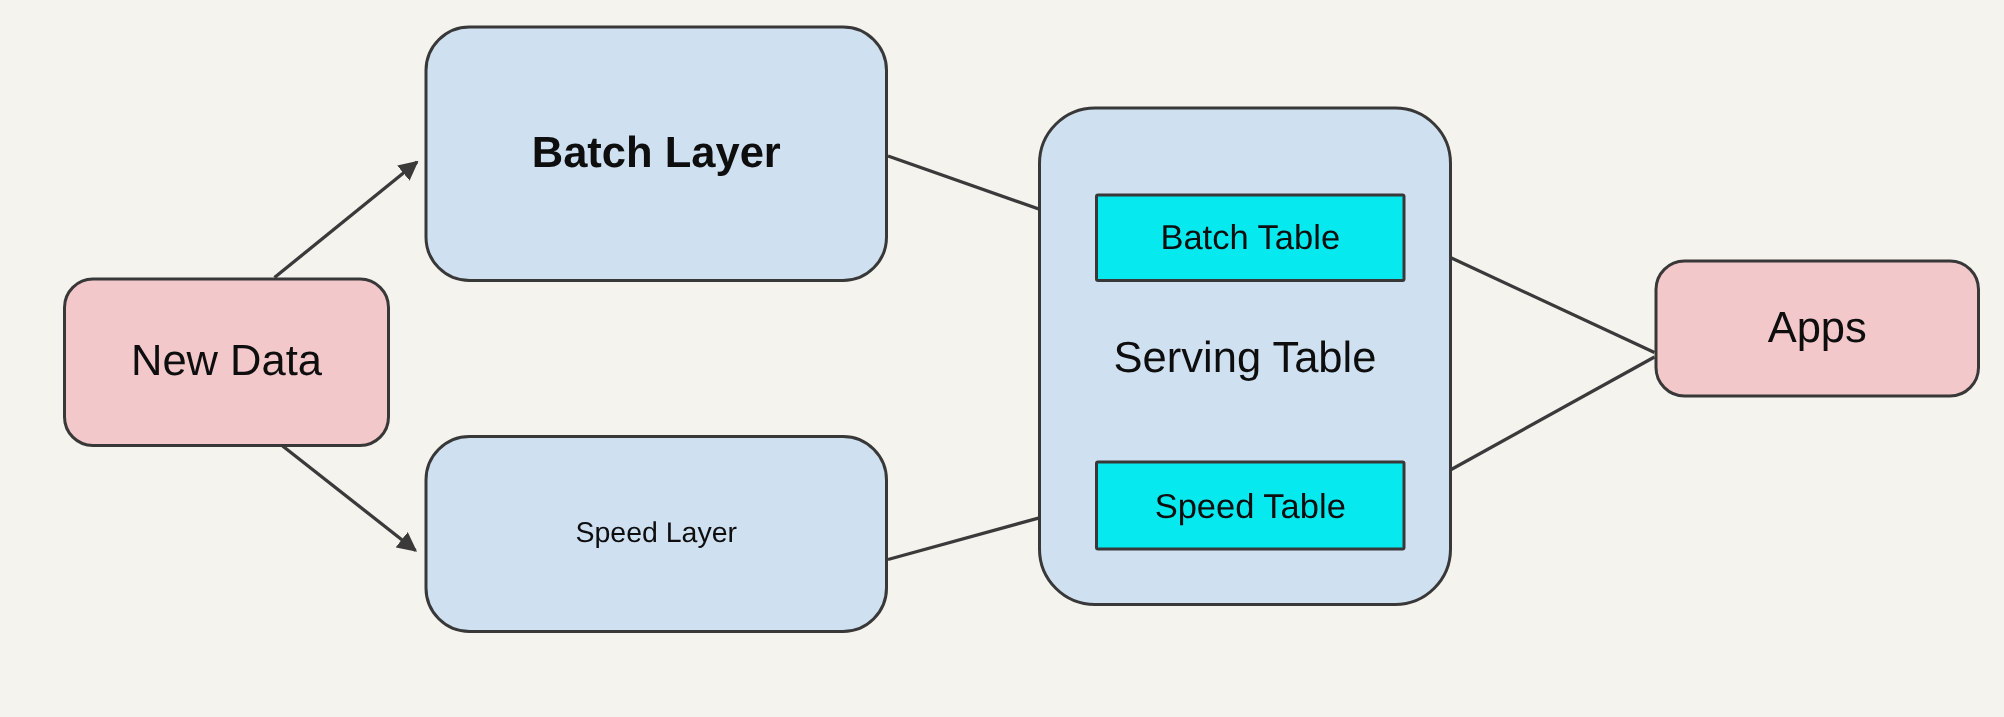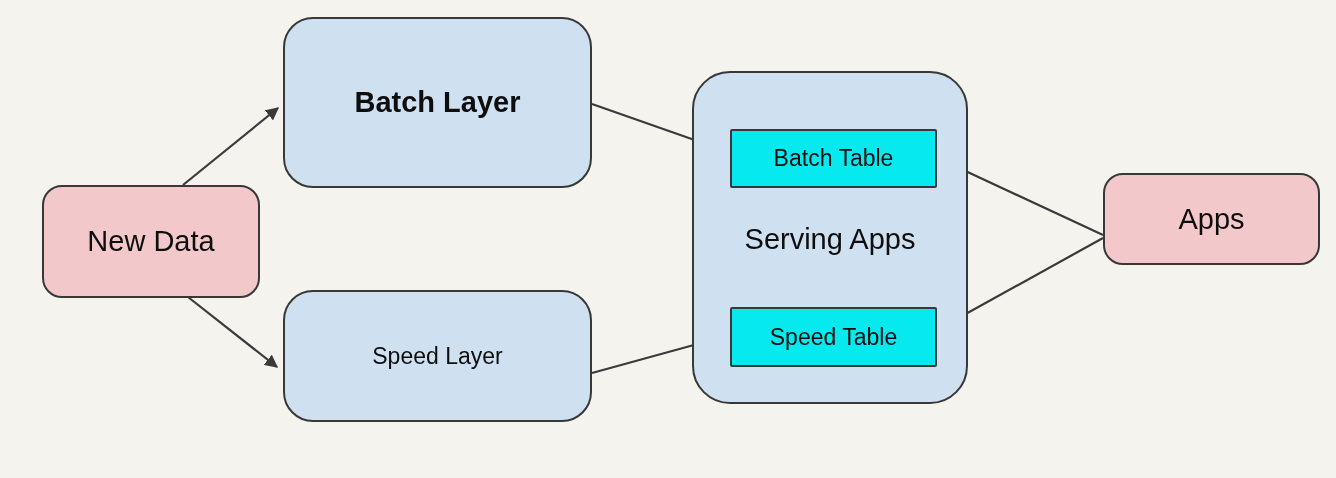--- a/index.html
+++ b/index.html
@@ -14,21 +14,21 @@
   }
   .canvas{position:relative;width:1336px;height:478px;background:var(--bg);}
   svg.edges{position:absolute;left:0;top:0;width:1336px;height:478px;pointer-events:none;}
   .node{
     position:absolute;display:flex;align-items:center;justify-content:center;
     border:2px solid var(--border);color:var(--text);box-sizing:border-box;
   }
   .node .lbl{white-space:nowrap;}
   .n-newdata{left:14px;top:185px;width:218px;height:113px;background:var(--pink);border-radius:20px;font-size:29px;margin-left:28px;}
   .n-batchlayer{left:283px;top:17px;width:309px;height:171px;background:var(--blue);border-radius:30px;font-size:29px;font-weight:bold;}
-  .n-speedlayer{left:283px;top:290px;width:309px;height:132px;background:var(--blue);border-radius:30px;font-size:23px;}
+  .n-speedlayer{left:283px;top:290px;width:309px;height:132px;background:var(--blue);border-radius:30px;font-size:19px;}
   .n-serving{left:692px;top:71px;width:276px;height:333px;background:var(--blue);border-radius:38px;}
   .n-apps{left:1103px;top:173px;width:217px;height:92px;background:var(--pink);border-radius:20px;font-size:29px;}
   .serving-label{
     position:absolute;left:0;right:0;top:150px;text-align:center;
     font-size:29px;color:var(--text);
   }
   .table-node{
     position:absolute;display:flex;align-items:center;justify-content:center;
     background:var(--cyan);border:2px solid var(--border);box-sizing:border-box;
     font-size:23px;color:var(--text);border-radius:2px;
@@ -61,21 +61,21 @@
 
   <div class="node n-batchlayer">
     <span class="lbl">Batch Layer</span>
   </div>
 
   <div class="node n-speedlayer">
     <span class="lbl">Speed Layer</span>
   </div>
 
   <div class="node n-serving">
-    <span class="serving-label">Serving Apps</span>
+    <span class="serving-label">Serving Table</span>
     <div class="table-node t-speed">
       <span class="lbl">Speed Table</span>
     </div>
     <div class="table-node t-batch">
       <span class="lbl">Batch Table</span>
     </div>
   </div>
 
   <div class="node n-apps">
     <span class="lbl">Apps</span>

